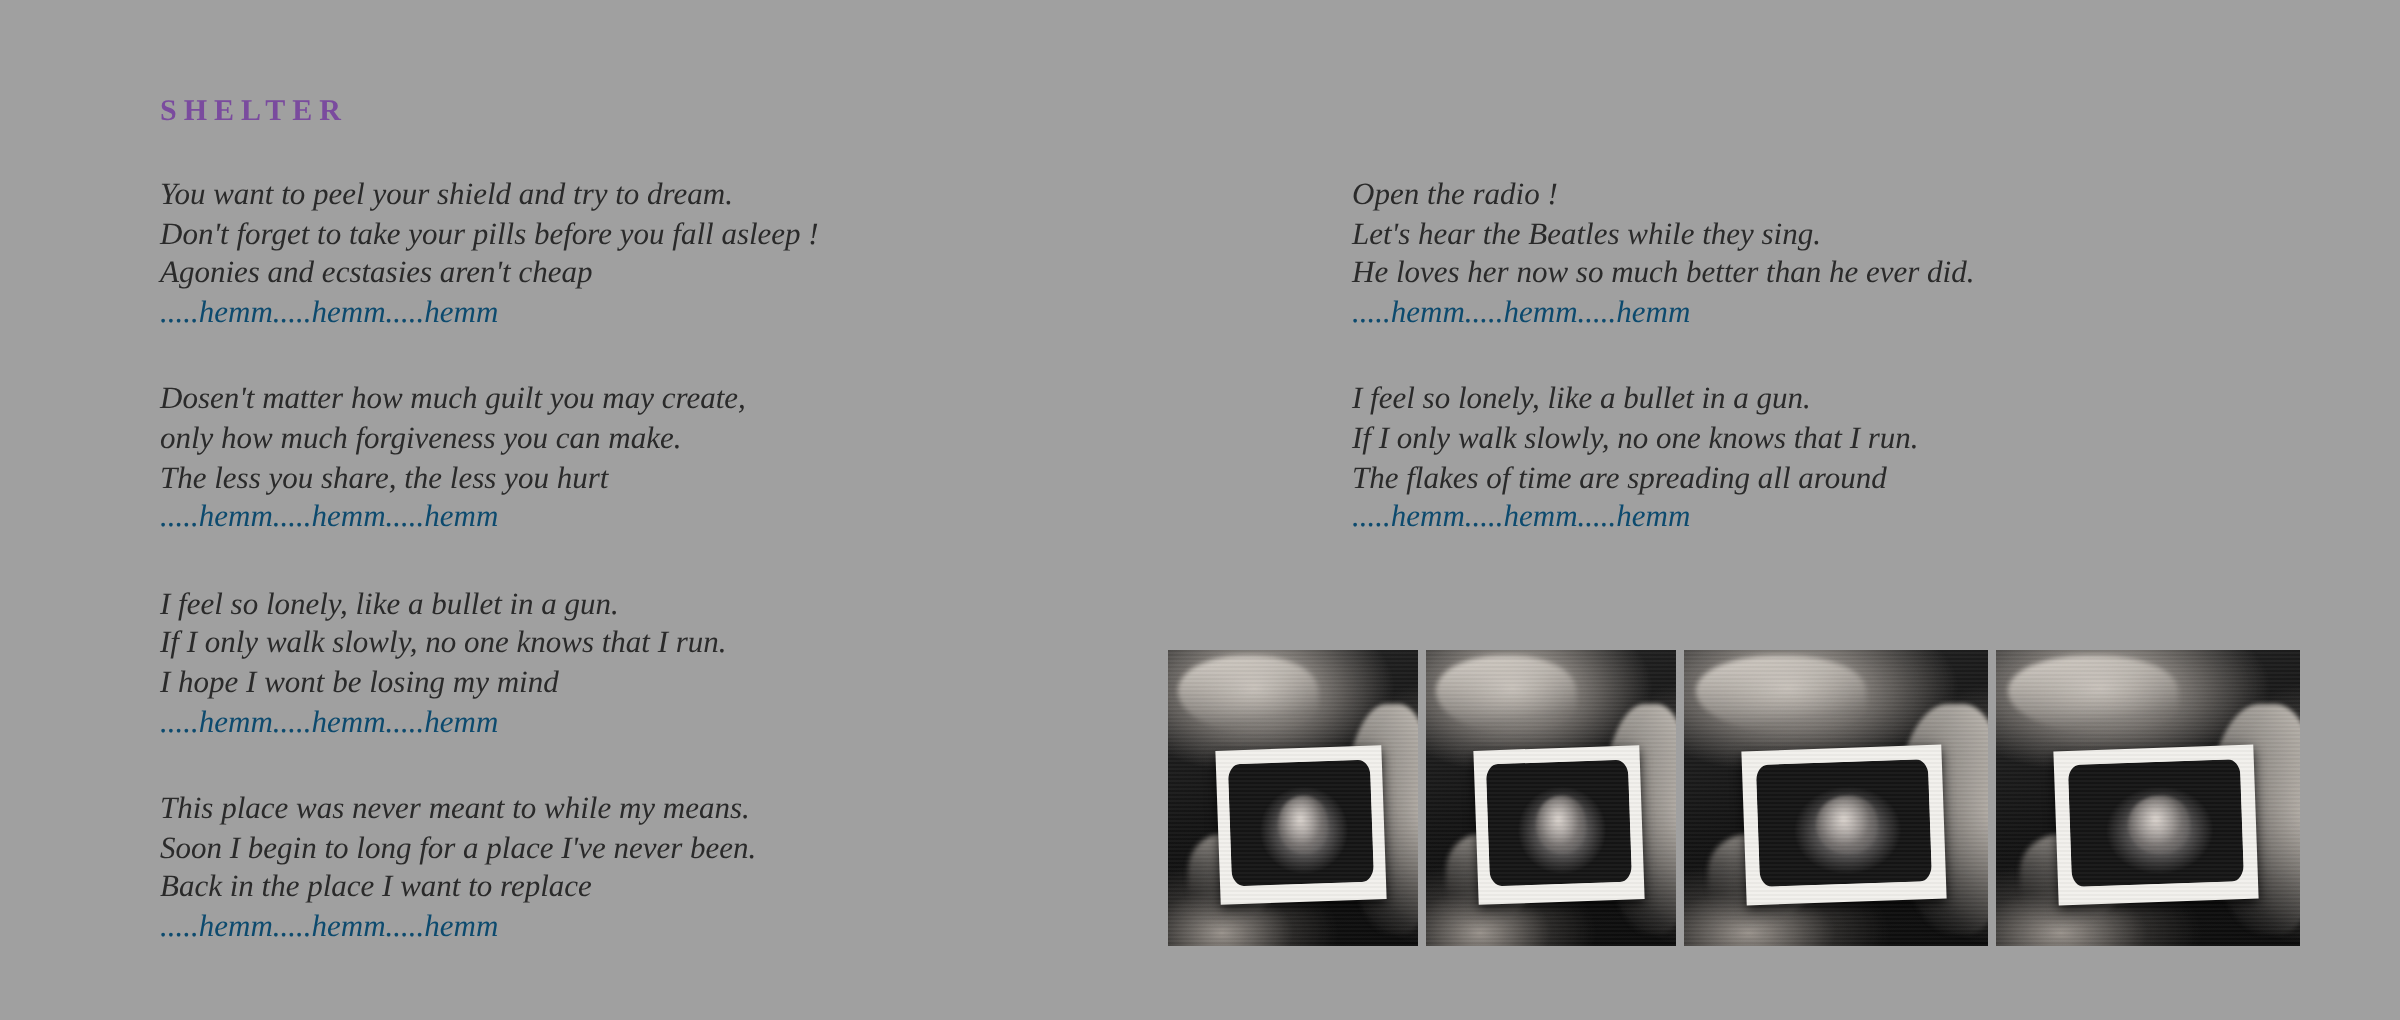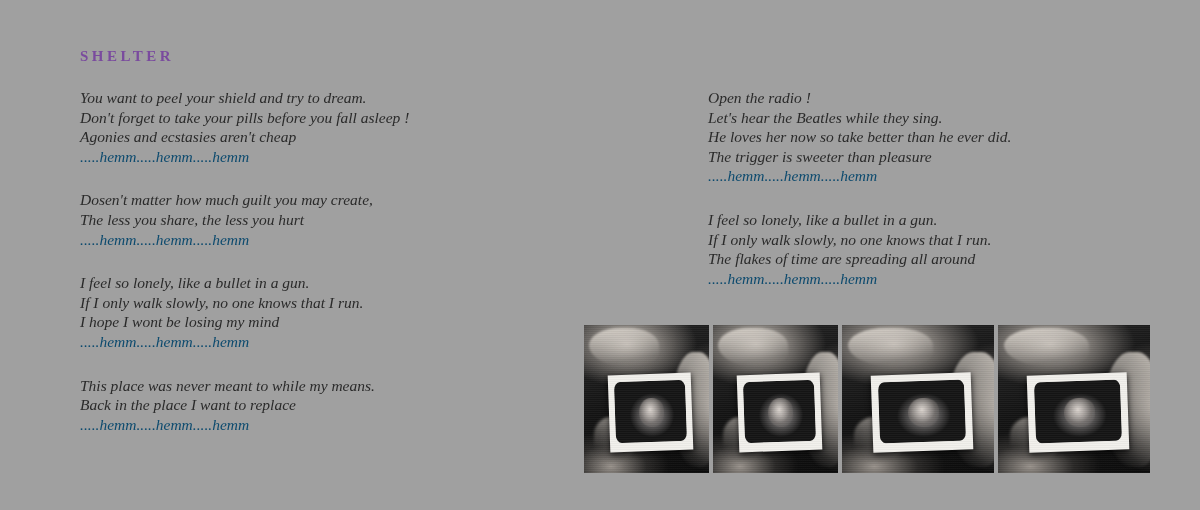--- a/index.html
+++ b/index.html
@@ -36,21 +36,21 @@
     font-size: 15.5px;
     line-height: 19.6px;
     color: #2a2a2a;
   }
   .col-left {
     left: 80px;
     top: 88px;
     width: 480px;
   }
   .col-right {
-    left: 708px;
+    left: 676px;
     top: 88px;
     width: 460px;
   }
   .stanza {
     margin: 0 0 24px 0;
   }
   .stanza:last-child {
     margin-bottom: 0;
   }
   .line {
@@ -174,46 +174,47 @@
 
     <div class="stanza">
       <div class="line">You want to peel your shield and try to dream.</div>
       <div class="line">Don't forget to take your pills before you fall asleep !</div>
       <div class="line">Agonies and ecstasies aren't cheap</div>
       <div class="line hemm">.....hemm.....hemm.....hemm</div>
     </div>
 
     <div class="stanza">
       <div class="line">Dosen't matter how much guilt you may create,</div>
+      <div class="line">only how much forgiveness you can make.</div>
       <div class="line">The less you share, the less you hurt</div>
       <div class="line hemm">.....hemm.....hemm.....hemm</div>
     </div>
 
     <div class="stanza">
       <div class="line">I feel so lonely, like a bullet in a gun.</div>
       <div class="line">If I only walk slowly, no one knows that I run.</div>
       <div class="line">I hope I wont be losing my mind</div>
       <div class="line hemm">.....hemm.....hemm.....hemm</div>
     </div>
 
     <div class="stanza">
       <div class="line">This place was never meant to while my means.</div>
+      <div class="line">Soon I begin to long for a place I've never been.</div>
       <div class="line">Back in the place I want to replace</div>
       <div class="line hemm">.....hemm.....hemm.....hemm</div>
     </div>
 
   </div>
 
   <div class="col col-right">
 
     <div class="stanza">
       <div class="line">Open the radio !</div>
       <div class="line">Let's hear the Beatles while they sing.</div>
-      <div class="line">He loves her now so take better than he ever did.</div>
-      <div class="line">The trigger is sweeter than pleasure</div>
+      <div class="line">He loves her now so much better than he ever did.</div>
       <div class="line hemm">.....hemm.....hemm.....hemm</div>
     </div>
 
     <div class="stanza">
       <div class="line">I feel so lonely, like a bullet in a gun.</div>
       <div class="line">If I only walk slowly, no one knows that I run.</div>
       <div class="line">The flakes of time are spreading all around</div>
       <div class="line hemm">.....hemm.....hemm.....hemm</div>
     </div>
 

